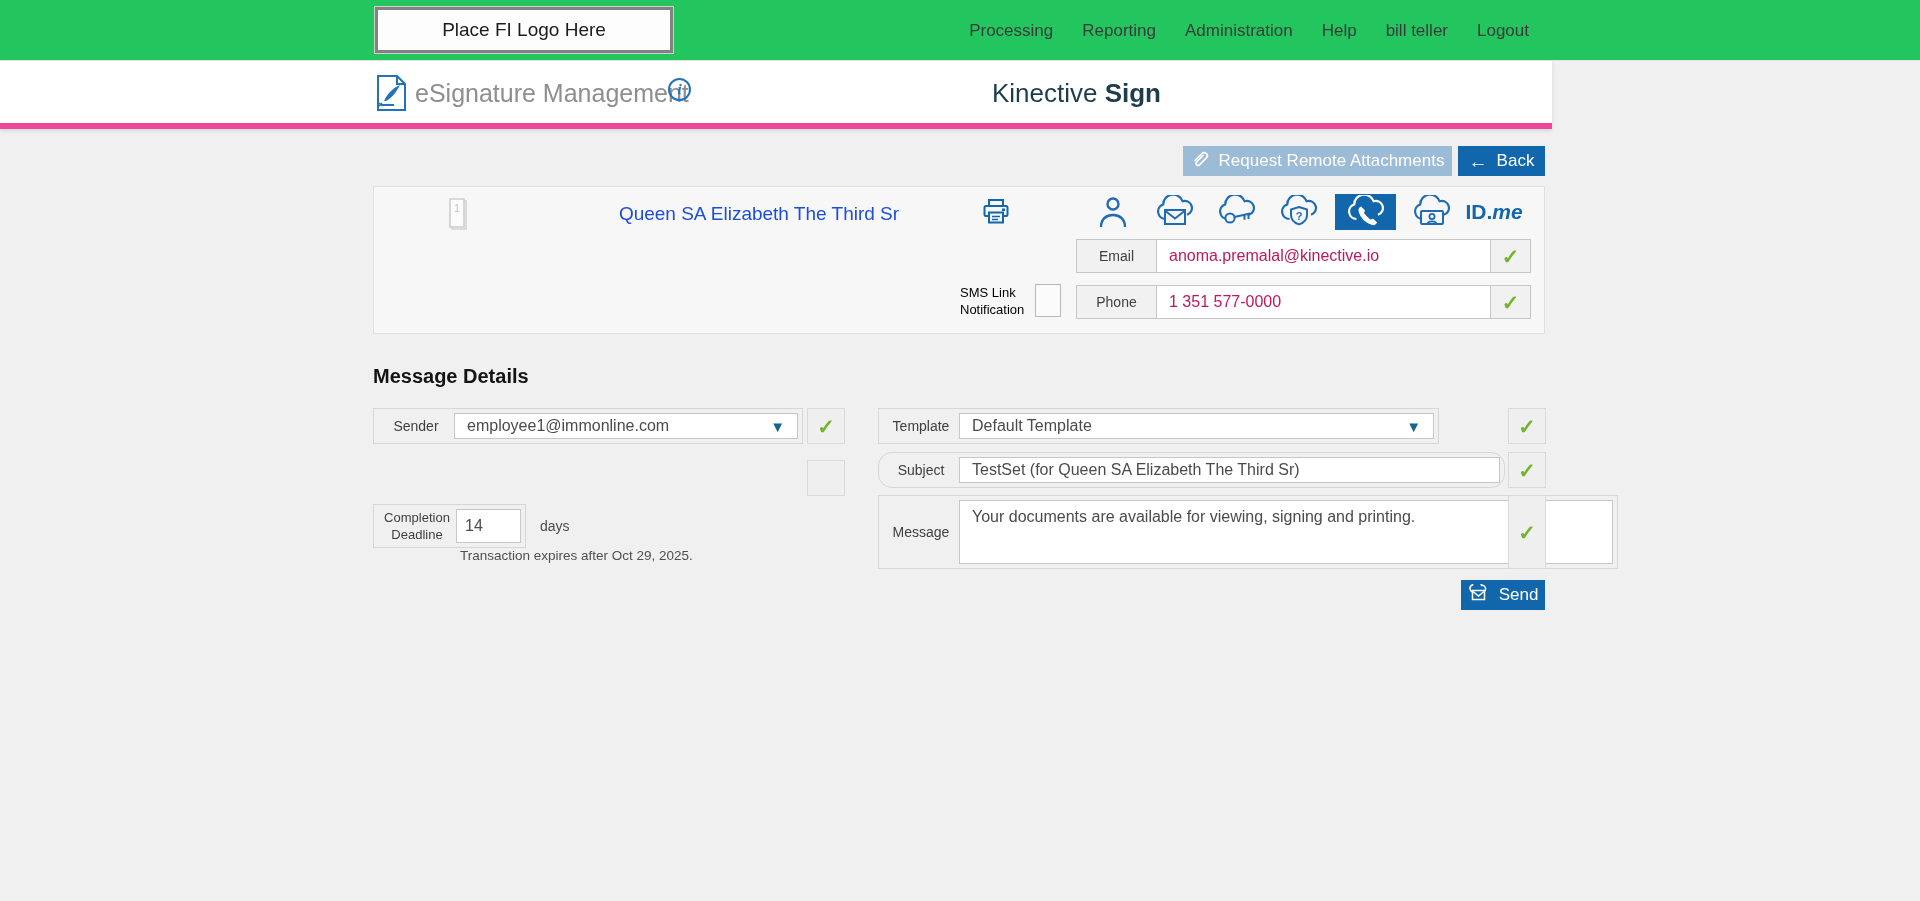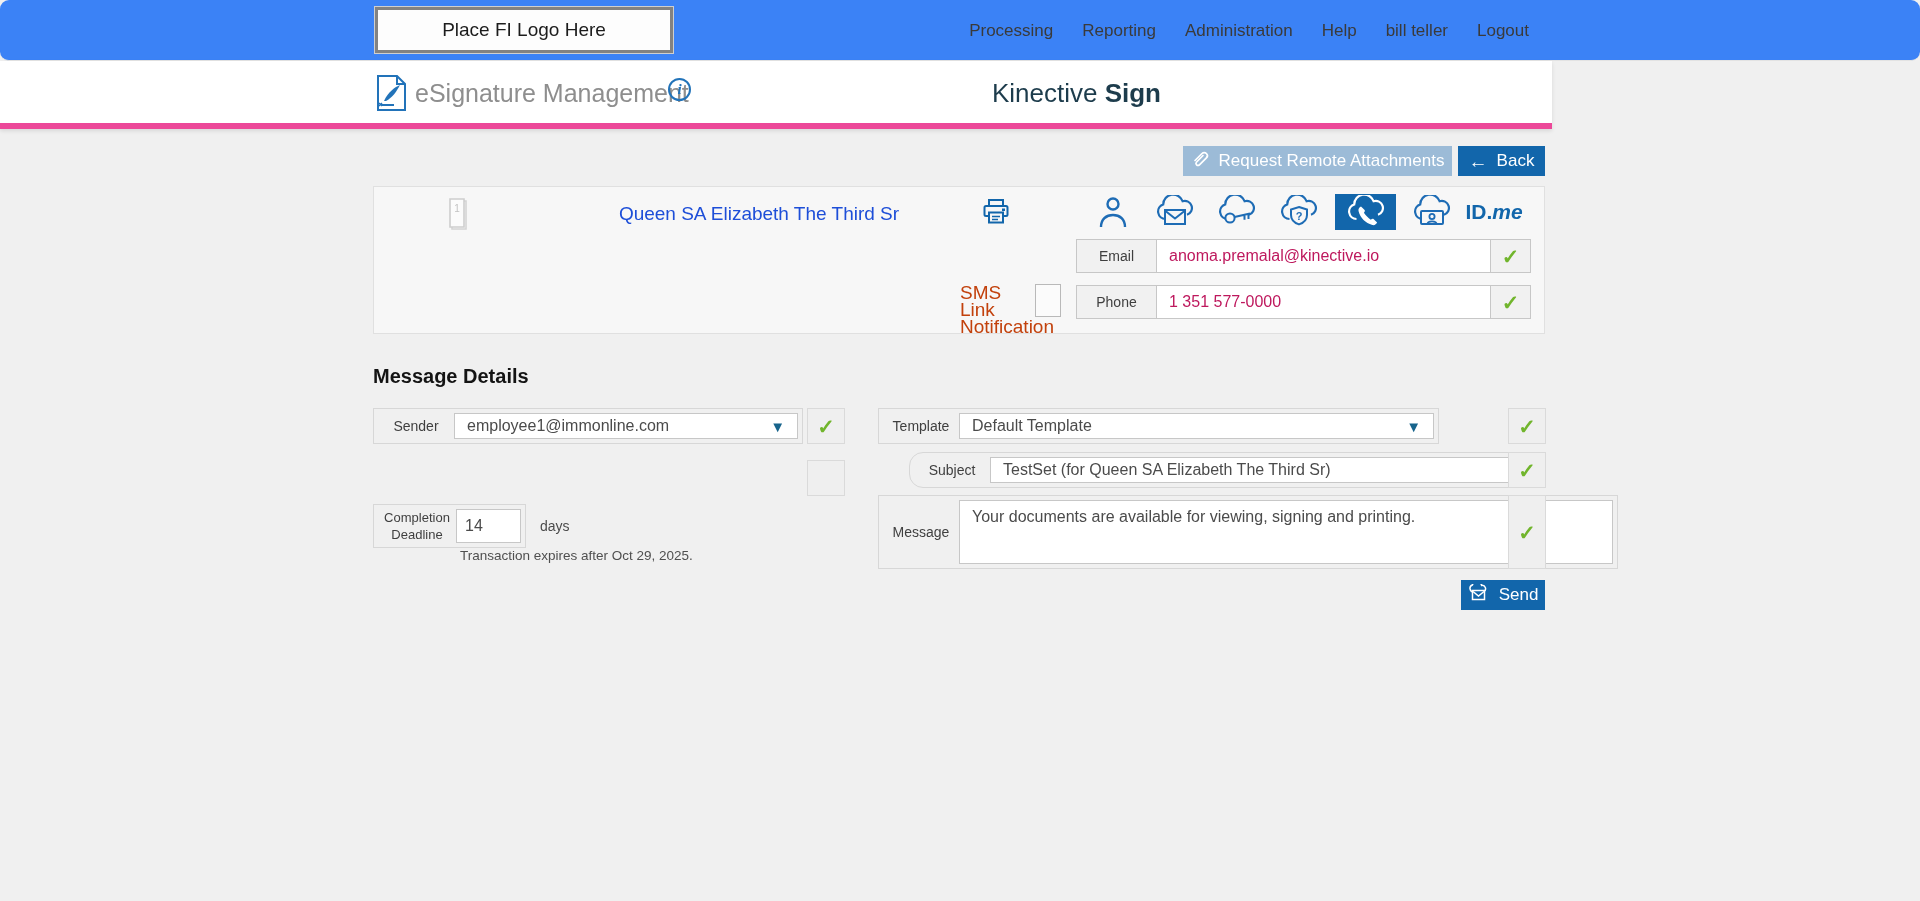--- a/index.html
+++ b/index.html
@@ -2,21 +2,21 @@
 <html><head>
 <meta charset="utf-8">
 <style>
   * { margin:0; padding:0; box-sizing:border-box; }
   html,body { background:#e8e8e8; }
   body { font-family:"Liberation Sans", sans-serif; }
   #canvas { position:relative; width:1920px; height:901px; background:#f0f0f0; overflow:hidden; }
 
   
   #topbar { position:absolute; left:0; top:0; width:1920px; height:61px;
-            background:#3b82f6; border-bottom:1px solid #e3e3e3;border-radius:9px; }
+            background:#22c55e; border-bottom:1px solid #e3e3e3; }
   .logo-box { position:absolute; left:375px; top:7px; width:298px; height:46px;
               background:#fdfdfd; border:3px solid #828282; outline:1px solid #cfcfcf;
               display:flex; align-items:center; justify-content:center;
               font-size:19px; color:#1c1c1c; }
   .nav { position:absolute; right:391px; top:0; height:61px;
          display:flex; align-items:center; gap:29px; }
   .nav-item { font-size:17px; color:#3a3a3a; cursor:pointer; white-space:nowrap; }
 
   
   #header-band { position:absolute; left:0; top:61px; width:1552px; height:68px;
@@ -59,21 +59,21 @@
   .field3 .lbl { width:80px; display:flex; align-items:center; justify-content:center;
                  font-size:14px; color:#3f3f3f; border-right:1px solid #c7c7c7; }
   .field3 input { flex:1; border:none; outline:none; background:#fff;
                   font-family:"Liberation Sans", sans-serif; font-size:16px; color:#be185d;
                   padding:0 12px; }
   .field3 .tick { width:40px; display:flex; align-items:center; justify-content:center;
                   border-left:1px solid #c7c7c7; }
   .f-email { top:52px; }
   .f-phone { top:98px; }
   .sms-lbl { position:absolute; left:586px; top:97px; width:70px;
-             font-size:19px; line-height:17px; color:#c2410c; }
+             font-size:13px; line-height:17px; color:#000000; }
   .sms-box { position:absolute; left:661px; top:97px; width:26px; height:33px;
              background:#fbfbfb; border:1px solid #b9b9b9; cursor:pointer; }
 
   .check { color:#71b52c; font-size:21px; font-weight:bold; line-height:1; }
 
   
   .md-heading { position:absolute; left:373px; top:365px; font-size:20px; font-weight:bold; color:#141414; }
 
   .mdg { position:absolute; display:flex; align-items:stretch; background:#f0f0f0;
          border:1px solid #d7d7d7; padding:4px; }
@@ -93,21 +93,21 @@
   .g-cc       { left:373px; top:460px; width:430px; height:36px; }
   .c-cc       { left:807px; top:460px; height:36px; }
   .g-deadline { left:373px; top:504px; width:153px; height:44px; }
   .g-deadline .lbl { width:78px; font-size:13px; }
   .g-deadline .box { flex:none; width:65px; padding:7px 8px; }
   .days-lbl { position:absolute; left:540px; top:518px; font-size:14px; color:#4b4b4b; }
   .expire-note { position:absolute; left:460px; top:548px; font-size:13.5px; color:#4f4f4f; }
 
   .g-template { left:878px; top:408px; width:561px; height:36px; }
   .c-template { left:1508px; top:408px; height:36px; }
-  .g-subject  { left:909px; top:452px; width:627px; height:36px;border-radius:14px; }
+  .g-subject  { left:878px; top:452px; width:627px; height:36px;border-radius:14px; }
   .c-subject  { left:1508px; top:452px; height:36px; }
   .g-message  { left:878px; top:495px; width:740px; height:74px; }
   .c-message  { left:1508px; top:495px; height:74px; }
 
   .btn-send { position:absolute; left:1461px; top:580px; width:84px; height:30px; background:#1266ab; }
 
   .placeholder-gray::placeholder { color:#9a9a9a; }
 </style>
 </head>
 <body>

